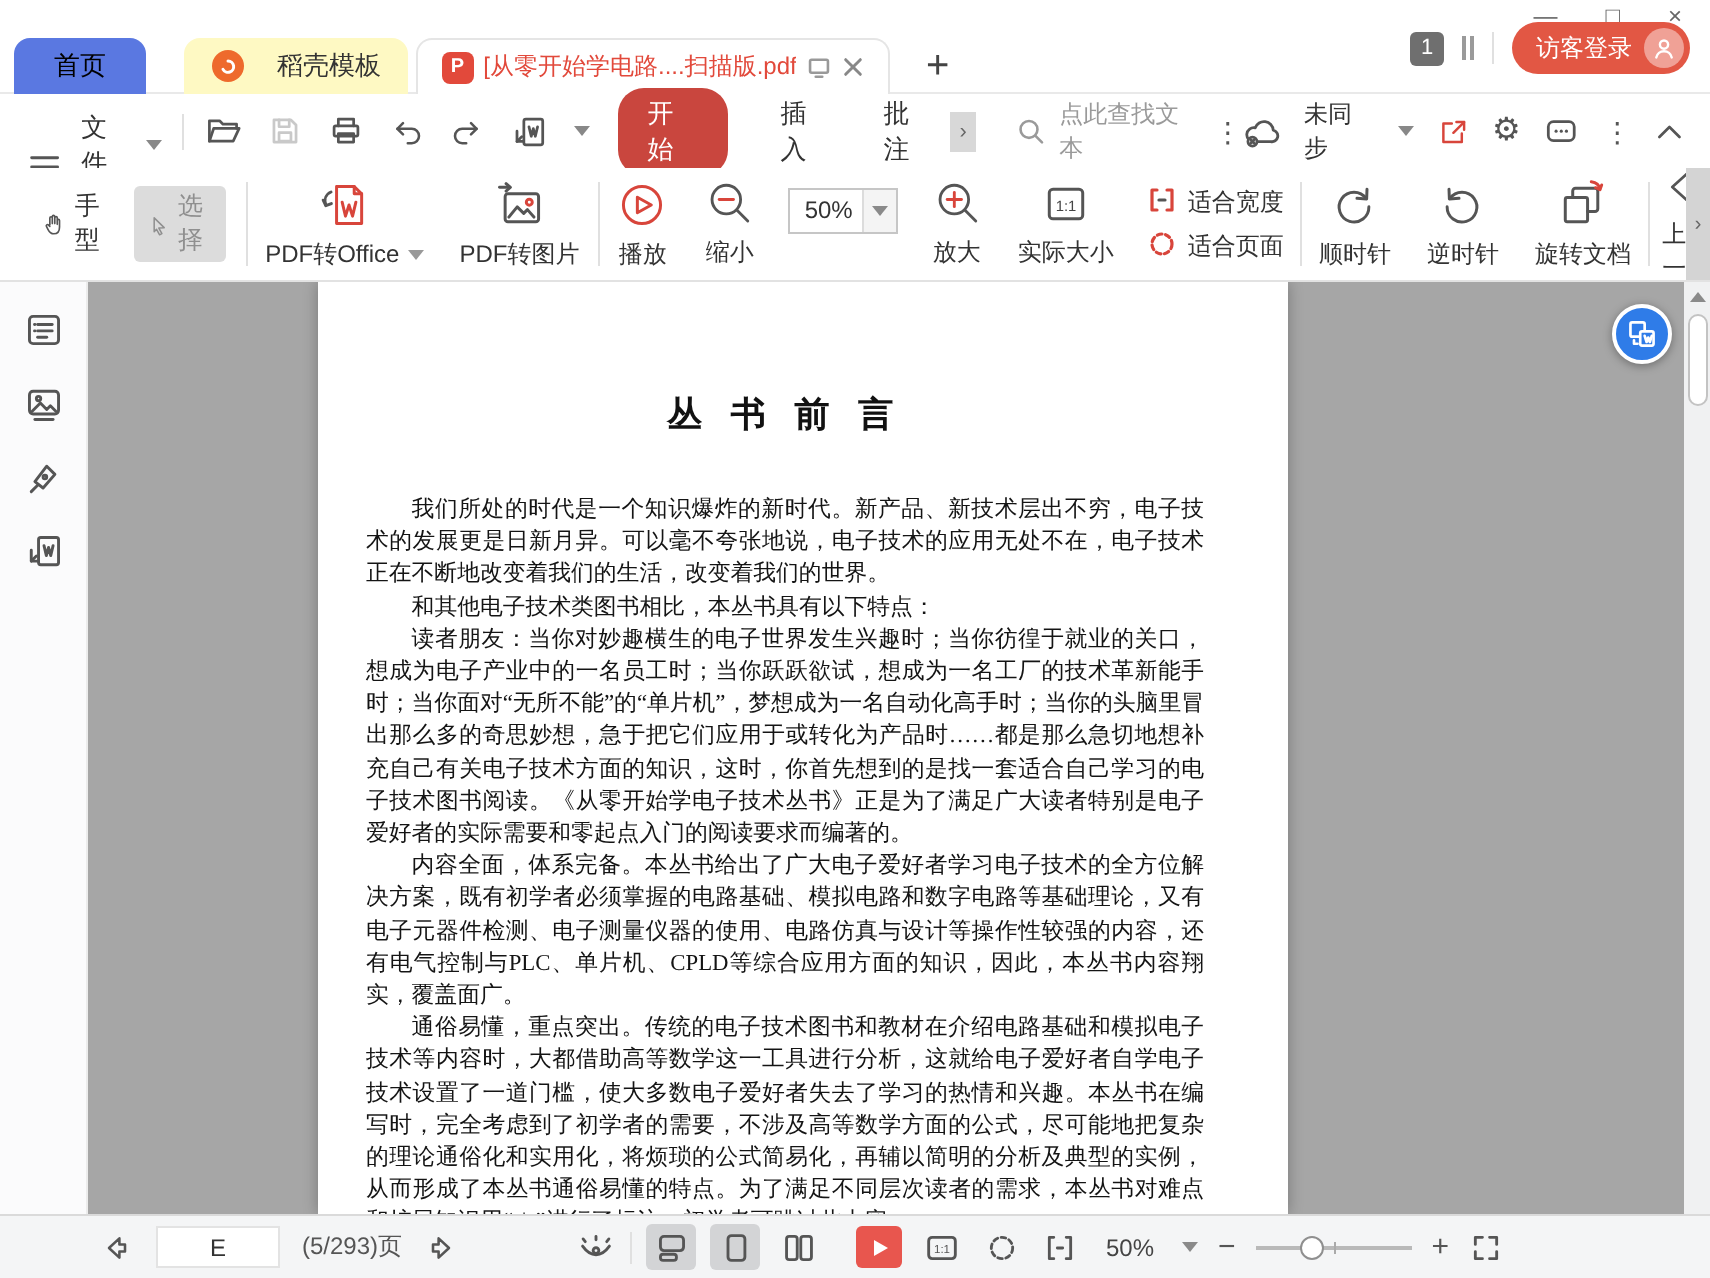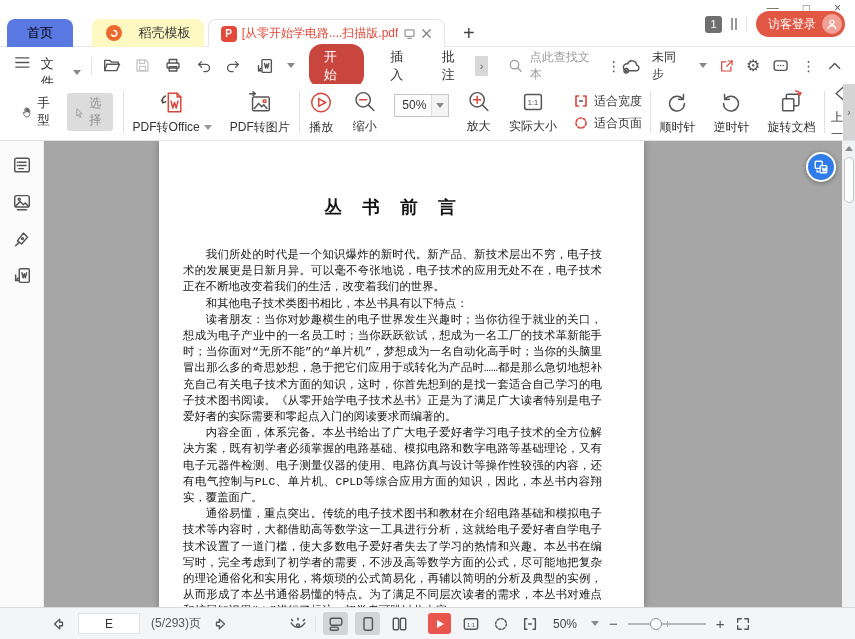--- a/index.html
+++ b/index.html
@@ -29,21 +29,21 @@
   .tb-right { position:absolute; right:10px; bottom:9px; display:flex; align-items:center; gap:9px; }
   .count-badge { width:17px; height:17px; background:#6f6f6f; color:#fff; font-size:11px; border-radius:3px; display:flex; align-items:center; justify-content:center; }
   .stack-bars { display:flex; gap:2px; }
   .stack-bars i { width:2px; height:12px; background:#9a9a9a; display:block; }
   .tb-right .divider-v { height:16px; }
   .login-pill { height:26px; background:#e25744; border-radius:13px; color:#fff; font-size:12px; display:flex; align-items:center; gap:6px; padding:0 3px 0 12px; }
   .avatar { width:20px; height:20px; border-radius:50%; background:#f0a196; display:flex; align-items:center; justify-content:center; }
 
   
   .menubar { position:absolute; top:47px; left:0; right:0; height:37px; background:#fff; display:flex; align-items:center; padding:0 14px; }
-  .mb-left { display:flex; align-items:flex-start; gap:10px;margin-top:14px; }
+  .mb-left { display:flex; align-items:flex-end; gap:10px;margin-top:14px; }
   .file-menu { display:flex; align-items:center; gap:7px; font-size:13px; color:#333; }
   .caret-down { width:0; height:0; border-left:4px solid transparent; border-right:4px solid transparent; border-top:5px solid #888; }
   .mb-icons { display:flex; align-items:center; gap:13px; margin-left:10px; }
   .menubar .divider-v { height:18px; margin-left:8px; }
   .ribbon-tab-active { background:#c9463e; color:#fff; border-radius:13px; font-size:13px; padding:4px 15px; margin-left:14px; }
   .ribbon-tab { font-size:13px; color:#333; margin-left:26px; }
   .expand-box { width:13px; height:20px; background:#d8d8d8; color:#666; font-size:11px; display:flex; align-items:center; justify-content:center; margin-left:8px; }
   .search-area { display:flex; align-items:center; gap:7px; margin-left:20px; color:#9a9a9a; font-size:12px; }
   .mb-right { margin-left:auto; display:flex; align-items:center; gap:12px; font-size:12px; color:#333; }
   .kebab { color:#555; font-size:14px; line-height:12px; }
@@ -53,29 +53,29 @@
   .tool-col { display:flex; gap:5px; margin-right:10px; }
   .tool-row { display:flex; align-items:center; gap:6px; font-size:12.5px; color:#333; padding:2px 7px; border-radius:3px; }
   .tool-row.active { background:#dcdcdc; color:#8f8f8f; }
   .ribbon .divider-v { height:42px; align-self:center; }
   .rb-btn { display:flex; flex-direction:column; align-items:center; justify-content:center; gap:3px; font-size:12px; color:#333; padding:0 9px; white-space:nowrap; }
   .rb-btn .lblrow { display:flex; align-items:center; gap:4px; }
   .combo { width:90px; height:23px; border:1px solid #c6c6c6; background:#fff; display:flex; align-items:center; margin:0 8px; align-self:center; margin-bottom:14px; }
   .combo .val { flex:1; font-size:12px; color:#333; padding-left:7px; }
   .combo .dd { width:17px; height:100%; border-left:1px solid #dcdcdc; background:#f4f4f4; display:flex; align-items:center; justify-content:center; }
   .fit-col { display:flex; flex-direction:column; gap:5px; margin:0 8px; }
-  .fit-row { display:flex; align-items:center; gap:6px; font-size:12px; color:#333; white-space:nowrap; }
+  .fit-row { display:flex; gap:6px; font-size:12px; color:#333; white-space:nowrap; }
   .prev-btn { display:flex; flex-direction:column; align-items:center; gap:3px; font-size:12px; color:#333; margin-left:6px; width:40px; overflow:hidden; }
   .ribbon-strip { position:absolute; right:0; top:0; bottom:0; width:12px; background:#d4d4d4; color:#666; font-size:10px; display:flex; align-items:center; justify-content:center; }
 
   
   .main { position:absolute; top:141px; left:0; right:0; bottom:32px; background:#a6a6a6; overflow:hidden; }
   .side-panel { position:absolute; left:0; top:0; bottom:0; width:44px; background:#fbfbfc; border-right:1px solid #ececec; display:flex; flex-direction:column; align-items:center; padding-top:14px; gap:17px; }
   .doc-page { position:absolute; left:159px; top:0; width:485px; bottom:0; background:#fff; box-shadow:0 0 7px rgba(0,0,0,.28); overflow:hidden; }
-  .page-inner { padding:54px 42px 0 24px; font-family:Liberation Mono, monospace; }
+  .page-inner { padding:54px 42px 0 24px; font-family:Liberation Serif, serif; }
   .doc-title { text-align:center; font-size:17.5px; font-weight:bold; letter-spacing:5px; color:#111; }
   .page-body { margin-top:28px; }
   .page-body p { margin:0; font-size:11.4px; line-height:16.2px; text-align:justify; text-indent:2em; color:#141414; }
   .scrollbar { position:absolute; right:0; top:0; bottom:0; width:13px; background:#f0f1f2; }
   .scroll-up { position:absolute; top:5px; left:3px; width:0; height:0; border-left:4px solid transparent; border-right:4px solid transparent; border-bottom:5px solid #8a8a8a; }
   .scroll-thumb { position:absolute; left:1.5px; top:16px; width:10px; height:46px; background:#fff; border:1px solid #c3c3c3; border-radius:5px; }
   .float-btn { position:absolute; right:19px; top:11px; width:30px; height:30px; border-radius:50%; background:#2f7ce8; border:2.5px solid #fff; box-shadow:0 1px 5px rgba(0,0,0,.35); display:flex; align-items:center; justify-content:center; }
 
   
   .statusbar { position:absolute; bottom:0; left:0; right:0; height:32px; background:#f4f5f6; border-top:1px solid #dadada; }

